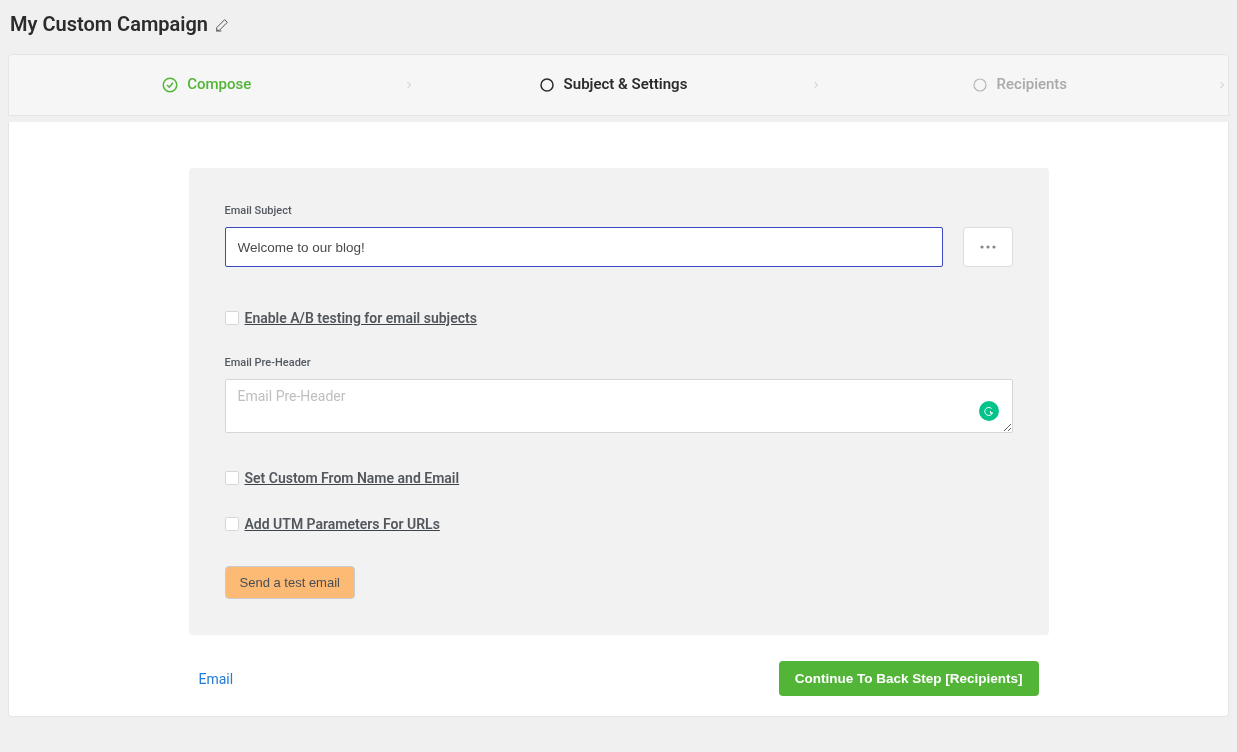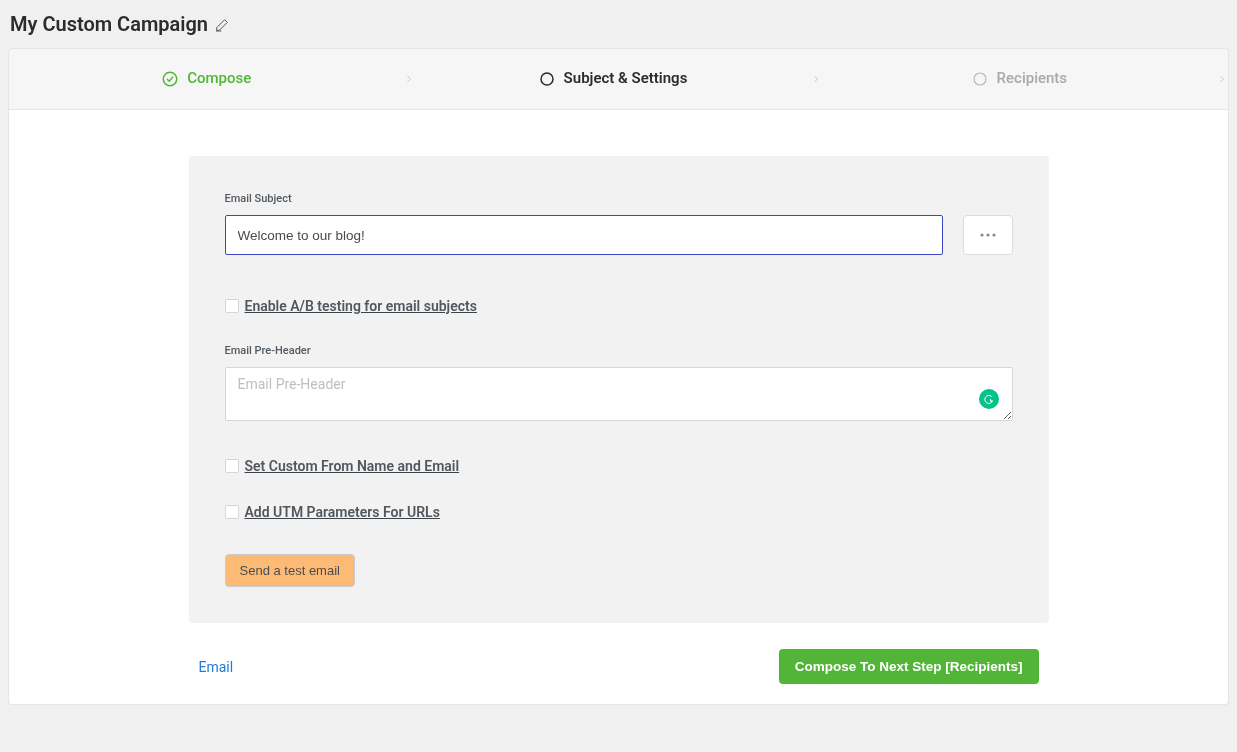--- a/index.html
+++ b/index.html
@@ -30,21 +30,21 @@
     margin-top: 2px;
   }
   .edit-pencil svg { width: 16px; height: 16px; stroke: #555; stroke-width: 1.5; fill: none; }
 
   .stepper {
     display: flex;
     align-items: center;
     background: #f6f6f6;
     border: 1px solid #e5e5e5;
     border-radius: 4px 4px 0 0;
-    margin: 0 8px;
+    margin: 6px 8px;
     height: 62px;
   }
   .step {
     flex: 1;
     display: flex;
     align-items: center;
     justify-content: center;
     gap: 8px;
     cursor: default;
   }
@@ -312,15 +312,15 @@
     </label>
 
     <div>
       <button class="test-btn">Send a test email</button>
     </div>
 
   </div>
 
   <div class="footer-row">
     <span class="back-link">Email</span>
-    <button class="next-btn">Compose To Next Step [Recipients]</button>
+    <button class="next-btn">Continue To Back Step [Recipients]</button>
   </div>
 </div>
 
 </body></html>

